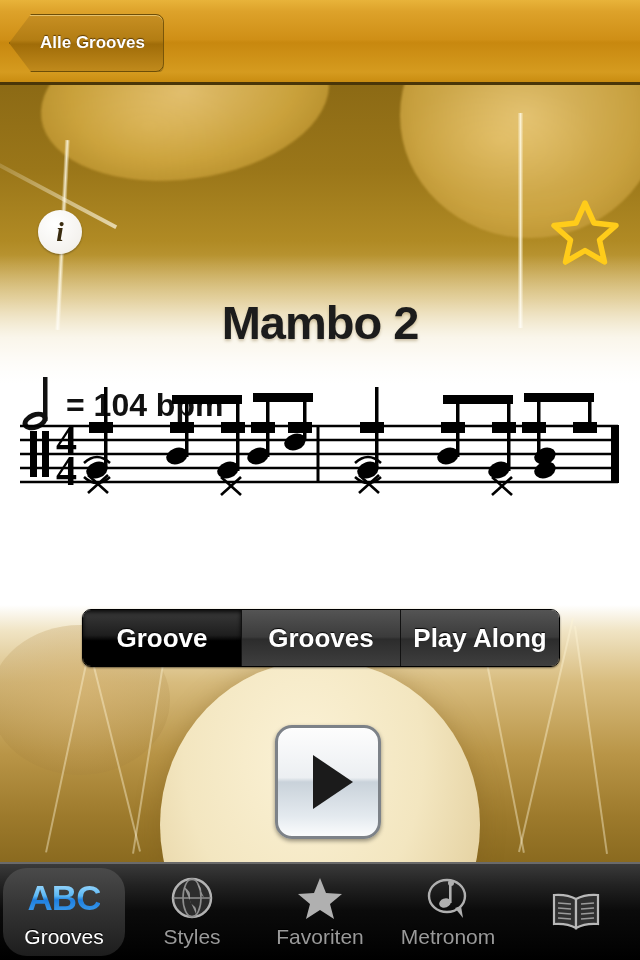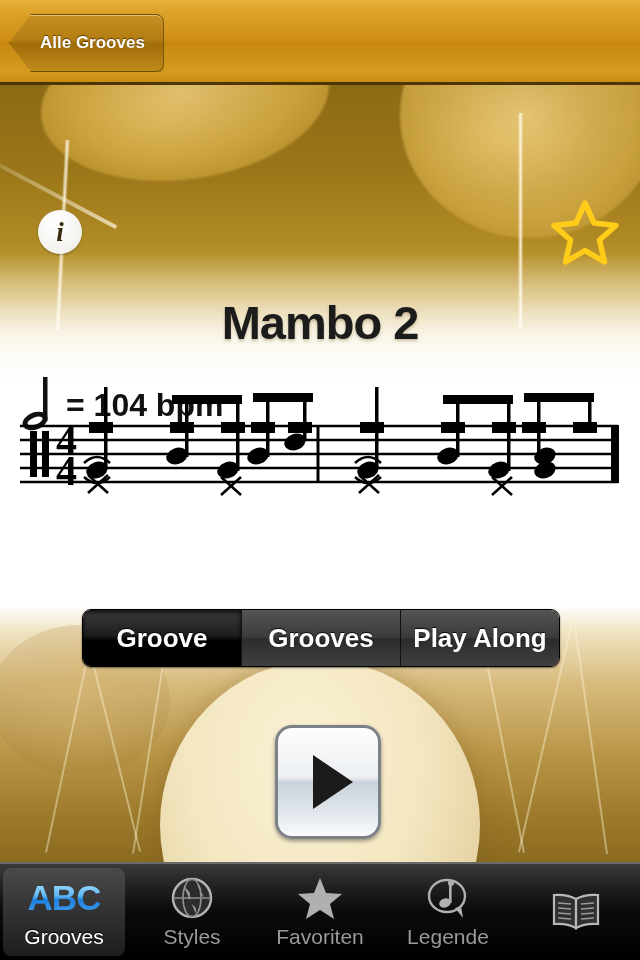--- a/index.html
+++ b/index.html
@@ -140,21 +140,21 @@
   .tabbar{
     position:absolute;left:0;bottom:0;width:640px;height:98px;
     background:linear-gradient(to bottom,#3a3a3a 0%,#222 22%,#0b0b0b 48%,#000 100%);
     border-top:2px solid #6a6a6a;
     display:flex;align-items:stretch;box-sizing:border-box;
   }
   .tab{
     flex:1;display:flex;flex-direction:column;align-items:center;justify-content:center;
     gap:4px;margin:4px 3px;border-radius:8px;
   }
-  .tab.on{background:linear-gradient(to bottom,#4a4a4a 0%,#343434 45%,#1d1d1d 100%);}
+  .tab.on{background:linear-gradient(to bottom,#4a4a4a 0%,#343434 45%,#1d1d1d 100%);border-radius:24px;}
   .tab .ic{height:46px;display:flex;align-items:center;justify-content:center;}
   .tab .lb{font-size:21px;font-weight:normal;color:#9a9a9a;text-shadow:0 -1px 0 #000;}
   .tab.on .lb{color:#fff;}
   .abc{
     font-size:35px;font-weight:bold;letter-spacing:-1px;
     background:linear-gradient(to bottom,#b9e6ff 0%,#5bb8f5 45%,#1e7fe0 55%,#4aa8f0 100%);
     -webkit-background-clip:text;background-clip:text;color:transparent;
     text-shadow:none;
   }
 </style>
@@ -353,21 +353,21 @@
     <div class="tab">
       <div class="ic">
         <svg width="46" height="44" viewBox="0 0 46 44">
           <ellipse cx="22" cy="20" rx="18" ry="16" fill="none" stroke="#b0b0b0" stroke-width="2.4"></ellipse>
           <path d="M30 32 l8 10 l-2 -12 z" fill="#b0b0b0"></path>
           <rect x="24" y="8" width="2.6" height="19" fill="#b0b0b0"></rect>
           <ellipse cx="20" cy="27" rx="6" ry="4.6" fill="#b0b0b0" transform="rotate(-20 20 27)"></ellipse>
           <circle cx="26" cy="7" r="3" fill="#b0b0b0"></circle>
         </svg>
       </div>
-      <div class="lb">Legende</div>
+      <div class="lb">Metronom</div>
     </div>
 
     <div class="tab">
       <div class="ic">
         <svg width="52" height="44" viewBox="0 0 52 44">
           <path d="M26 9 q-9 -5 -22 -4 v29 q13 -1 22 4 z" fill="#303030" stroke="#b8b8b8" stroke-width="2.2"></path>
           <path d="M26 9 q9 -5 22 -4 v29 q-13 -1 -22 4 z" fill="#303030" stroke="#b8b8b8" stroke-width="2.2"></path>
           <g stroke="#9a9a9a" stroke-width="1.4">
             <line x1="8" y1="13" x2="21" y2="14"></line>
               <line x1="8" y1="18" x2="21" y2="19"></line>

